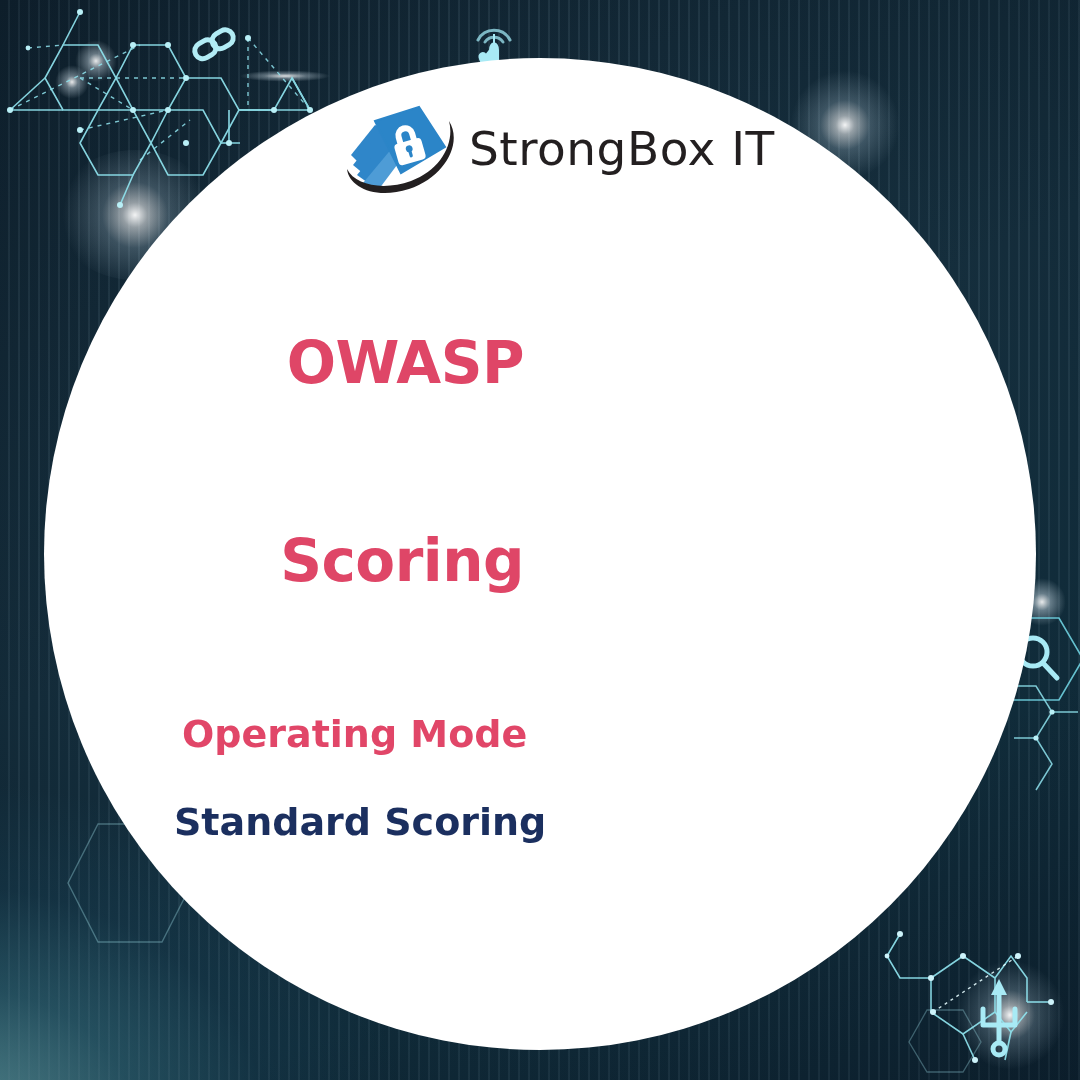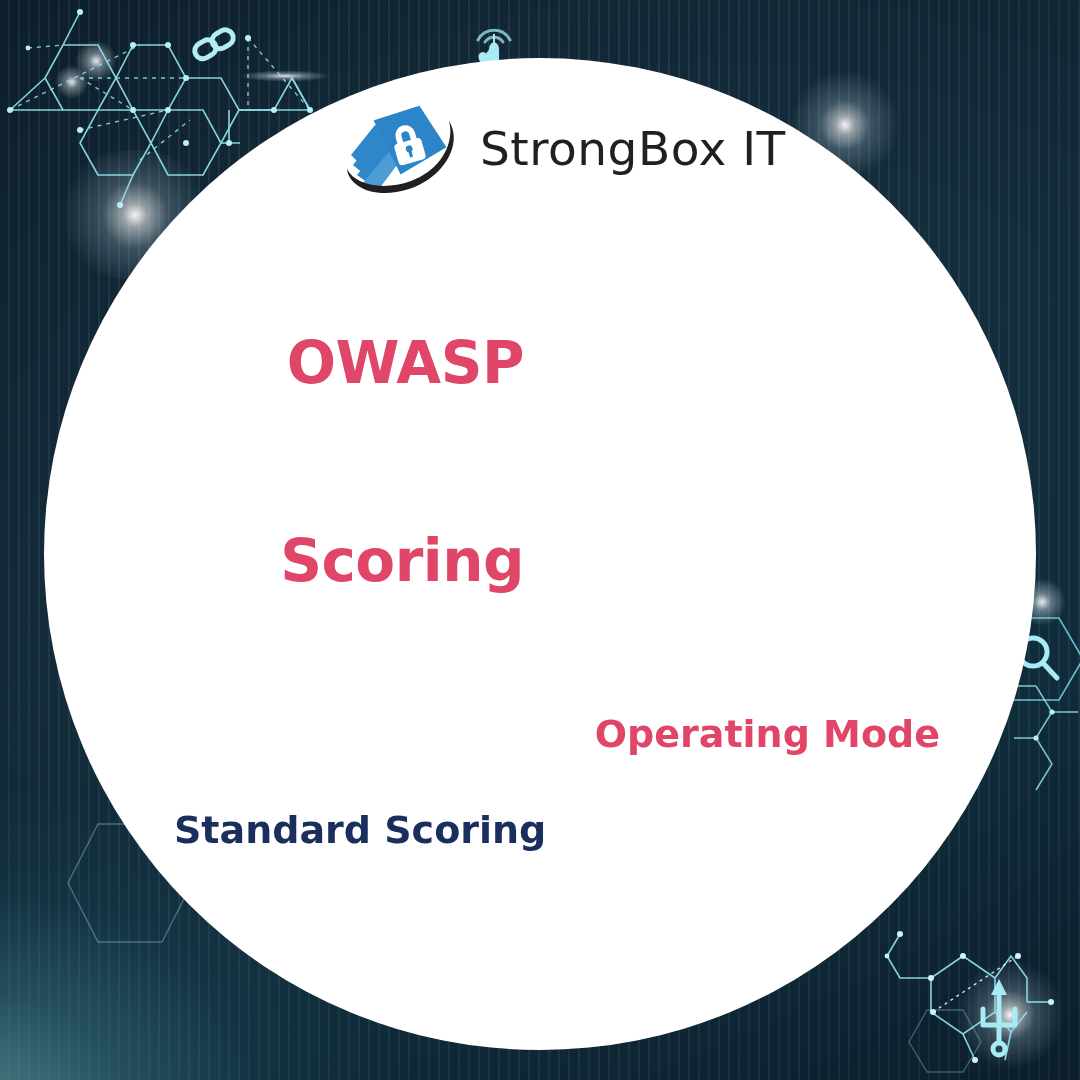--- a/index.html
+++ b/index.html
@@ -87,21 +87,21 @@
     display: flex;
     align-items: center;
   }
   .logo-mark { width: 118px; height: 98px; flex: 0 0 auto; }
   .logo-text {
     font-family: "DejaVu Sans", sans-serif;
     font-size: 47px;
     font-weight: 400;
     color: #231f20;
     letter-spacing: 0.5px;
-    margin-left: 17px;
+    margin-left: 6px;
     white-space: nowrap;
   }
 
   
   .content {
     position: absolute;
     left: 150px;
     top: 330px;
     width: 790px;
     height: 510px;
@@ -142,31 +142,30 @@
     flex-direction: column;
     justify-content: flex-start;
     box-sizing: border-box;
   }
   .modes-spacer { height: 98px; }
   .mode-title {
     font-family: "DejaVu Sans", sans-serif;
     font-size: 38px;
     font-weight: bold;
     color: #e14668;
-    margin: 0 0 38px 16px;
+    margin: 0 0 38px 8px;
     line-height: 44px;
     white-space: nowrap;
-    text-align: right;
   }
   .mode-item {
     font-family: "DejaVu Sans", sans-serif;
     font-size: 38px;
     font-weight: bold;
     color: #1b2f5f;
-    margin: 12px 0 22px 0;
+    margin: 4px 0 22px 0;
     line-height: 48px;
     white-space: nowrap;
   }
 </style>
 </head>
 <body>
 
 <div id="poster">
 
   <div class="bg-base2"></div>

